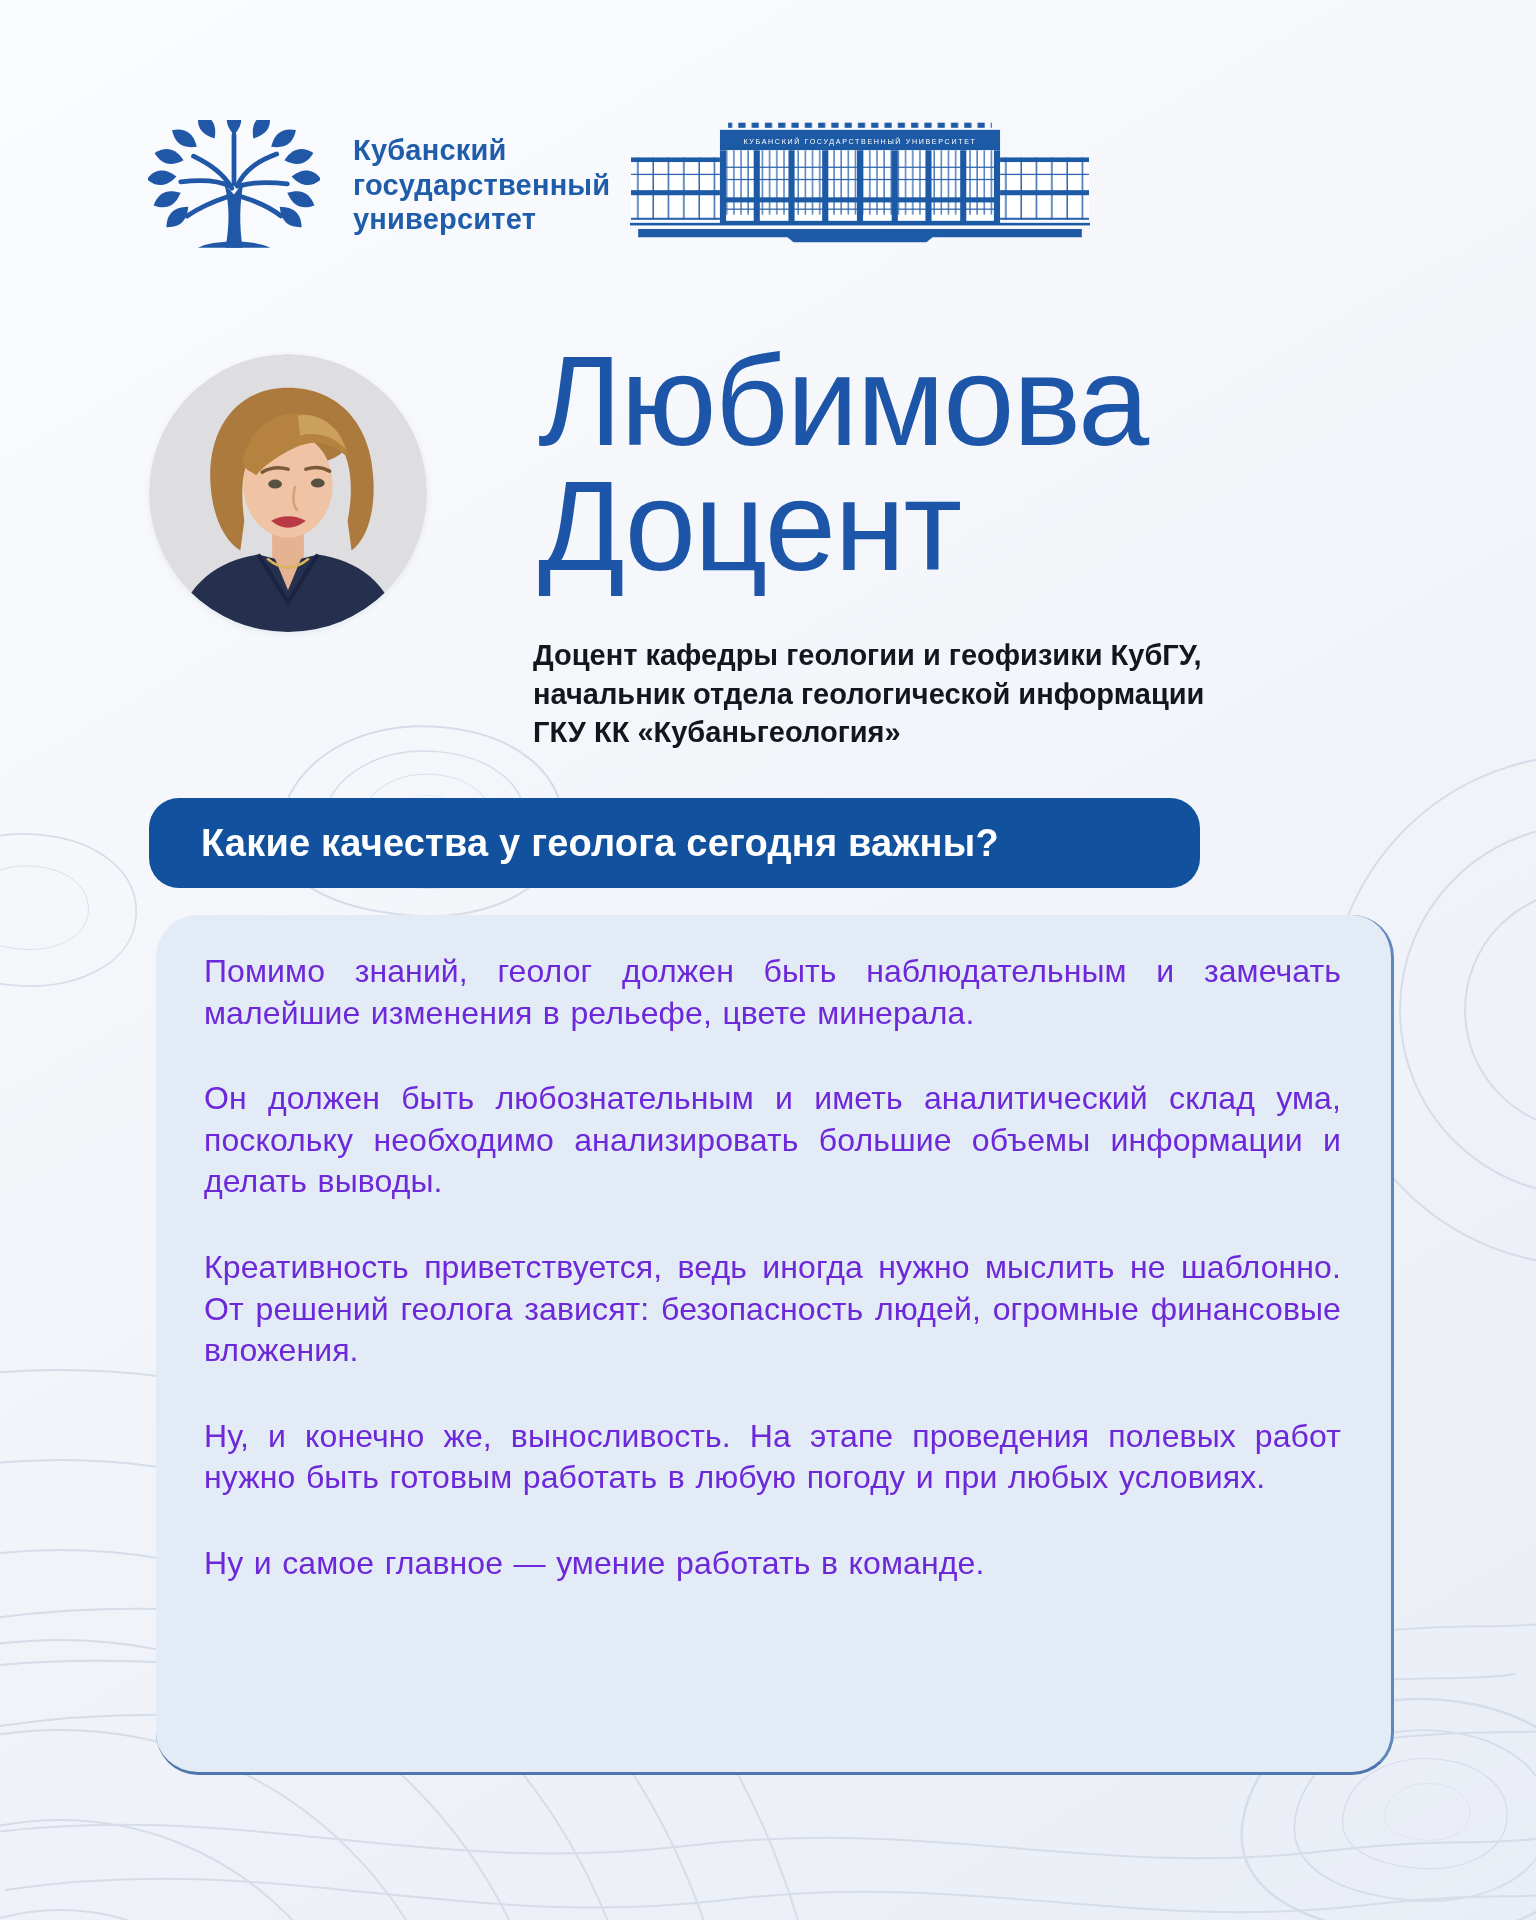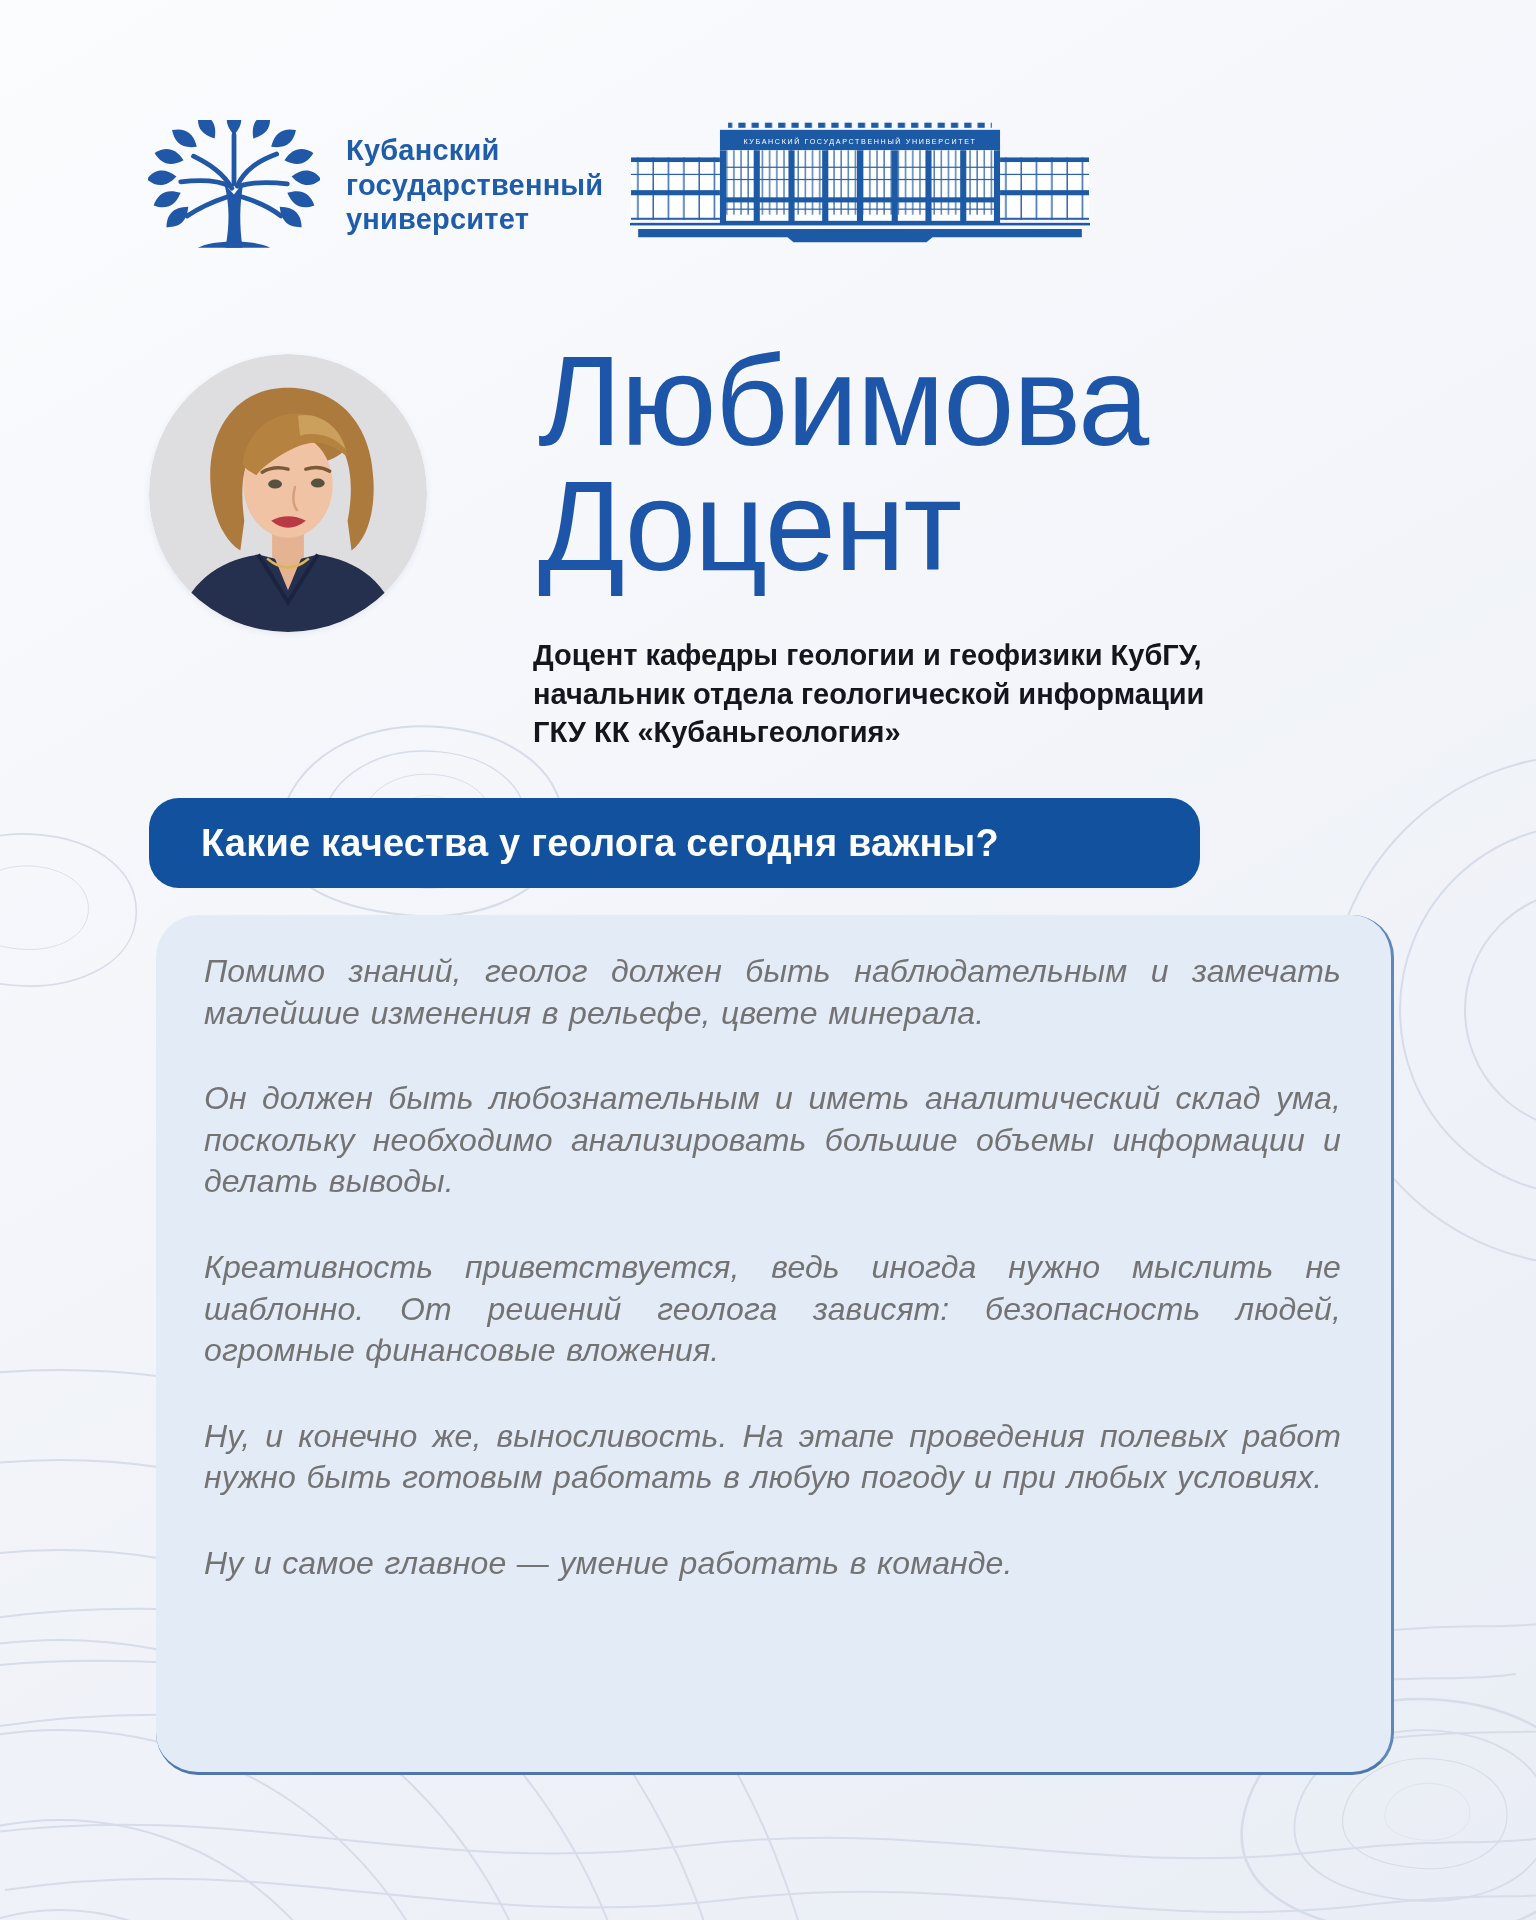--- a/index.html
+++ b/index.html
@@ -4,21 +4,21 @@
 <style>
   html,body{margin:0;padding:0;}
   body{width:1536px;height:1920px;font-family:"Liberation Sans","DejaVu Sans",sans-serif;}
   .page{position:relative;width:1536px;height:1920px;overflow:hidden;
         background:linear-gradient(150deg,#fbfcfe 0%,#f3f5fa 45%,#e9edf5 100%);}
   .bg-contours{position:absolute;left:0;top:0;width:1536px;height:1920px;pointer-events:none;}
 
   
   .logo{position:absolute;left:148px;top:120px;display:flex;align-items:center;}
   .tree-icon{width:172px;height:130px;}
-  .logo-text{margin-left:26px;color:#1f5ca9;font-size:29px;line-height:1.2;font-weight:700;letter-spacing:.2px;}
+  .logo-text{margin-left:33px;color:#1f5ca9;font-size:29px;line-height:1.2;font-weight:700;letter-spacing:.2px;}
   .logo-text span{display:block;}
 
   .building{position:absolute;left:630px;top:120px;width:460px;height:126px;}
 
   
   .avatar{position:absolute;left:149px;top:354px;width:278px;height:278px;border-radius:50%;overflow:hidden;
           box-shadow:0 2px 6px rgba(30,60,110,.08);}
   .avatar svg{display:block;width:100%;height:100%;}
 
   .name{position:absolute;left:538px;top:338px;margin:0;color:#1d55a8;
@@ -31,22 +31,22 @@
   
   .banner{position:absolute;left:149px;top:798px;width:1051px;height:90px;border-radius:30px;
           background:#11519e;display:flex;align-items:center;padding-left:52px;box-sizing:border-box;}
   .banner span{color:#ffffff;font-size:38px;font-weight:700;letter-spacing:.2px;}
 
   
   .answer{position:absolute;left:156px;top:915px;width:1238px;height:860px;box-sizing:border-box;
           background:#e3ebf7;border-radius:42px;
           border-right:3px solid #5f87bc;border-bottom:3px solid #4d77ad;
           padding:36px 50px 20px 48px;overflow:hidden;}
-  .answer p{margin:0 0 44px 0;color:#737373;font-size:32px;line-height:1.3;
-            text-align:justify;letter-spacing:.1px;word-spacing:1.5px;font-style:italic;}
+  .answer p{margin:0 0 44px 0;color:#6d28d9;font-size:32px;line-height:1.3;
+            text-align:justify;letter-spacing:.1px;word-spacing:1.5px;}
   .answer p:last-child{margin-bottom:0;}
 </style>
 </head>
 <body>
 
 <div class="page">
 
   <svg class="bg-contours" viewBox="0 0 1536 1920" xmlns="http://www.w3.org/2000/svg">
     <defs>
       <path id="blob" d="M-150,10 C-140,-55 -70,-95 10,-88 C85,-82 140,-40 132,20 C124,78 50,108 -25,100 C-95,93 -158,68 -150,10 Z"></path>

